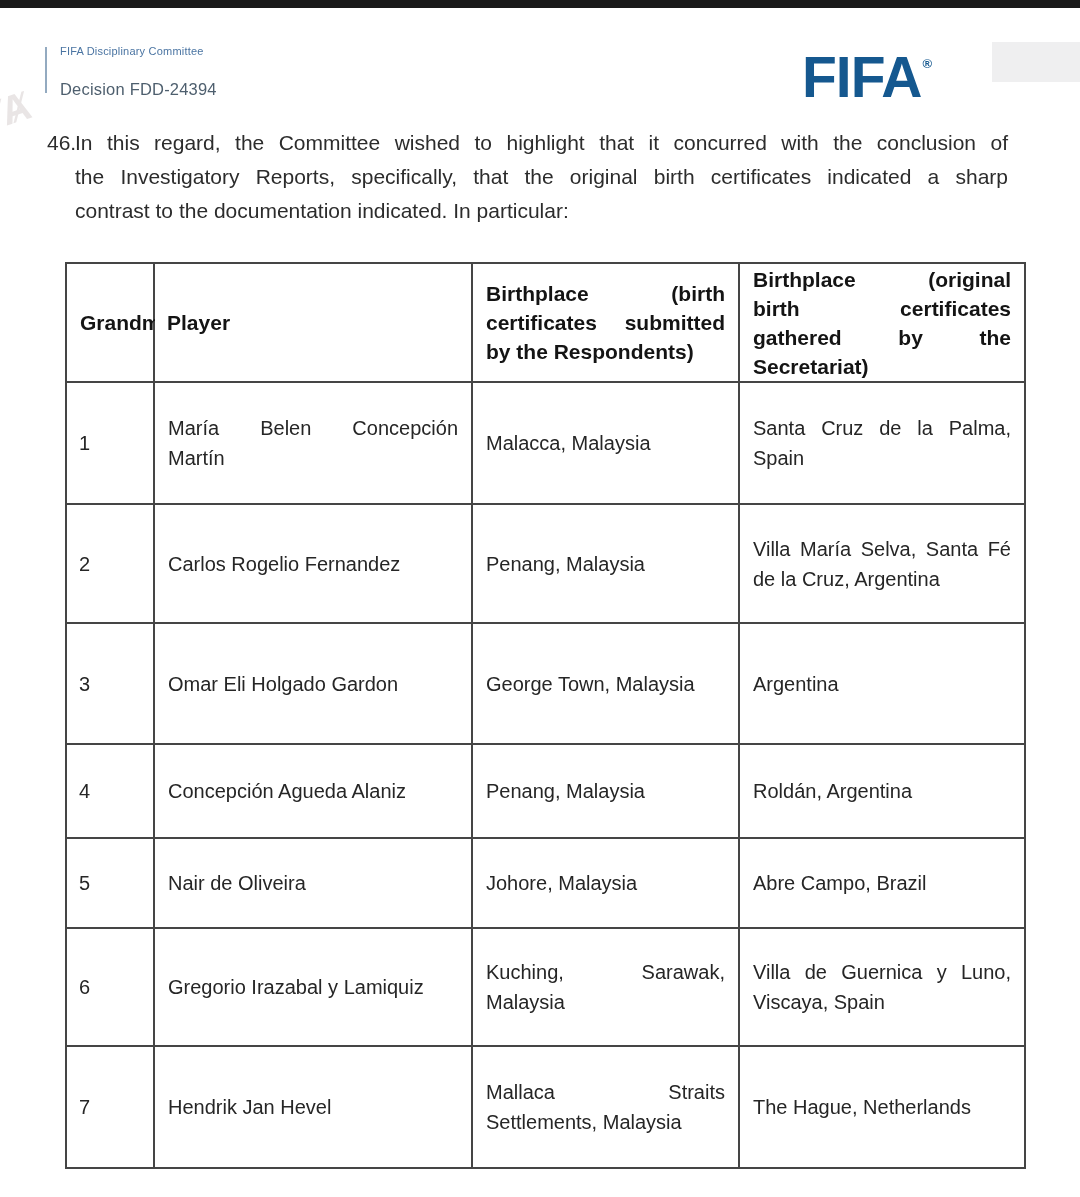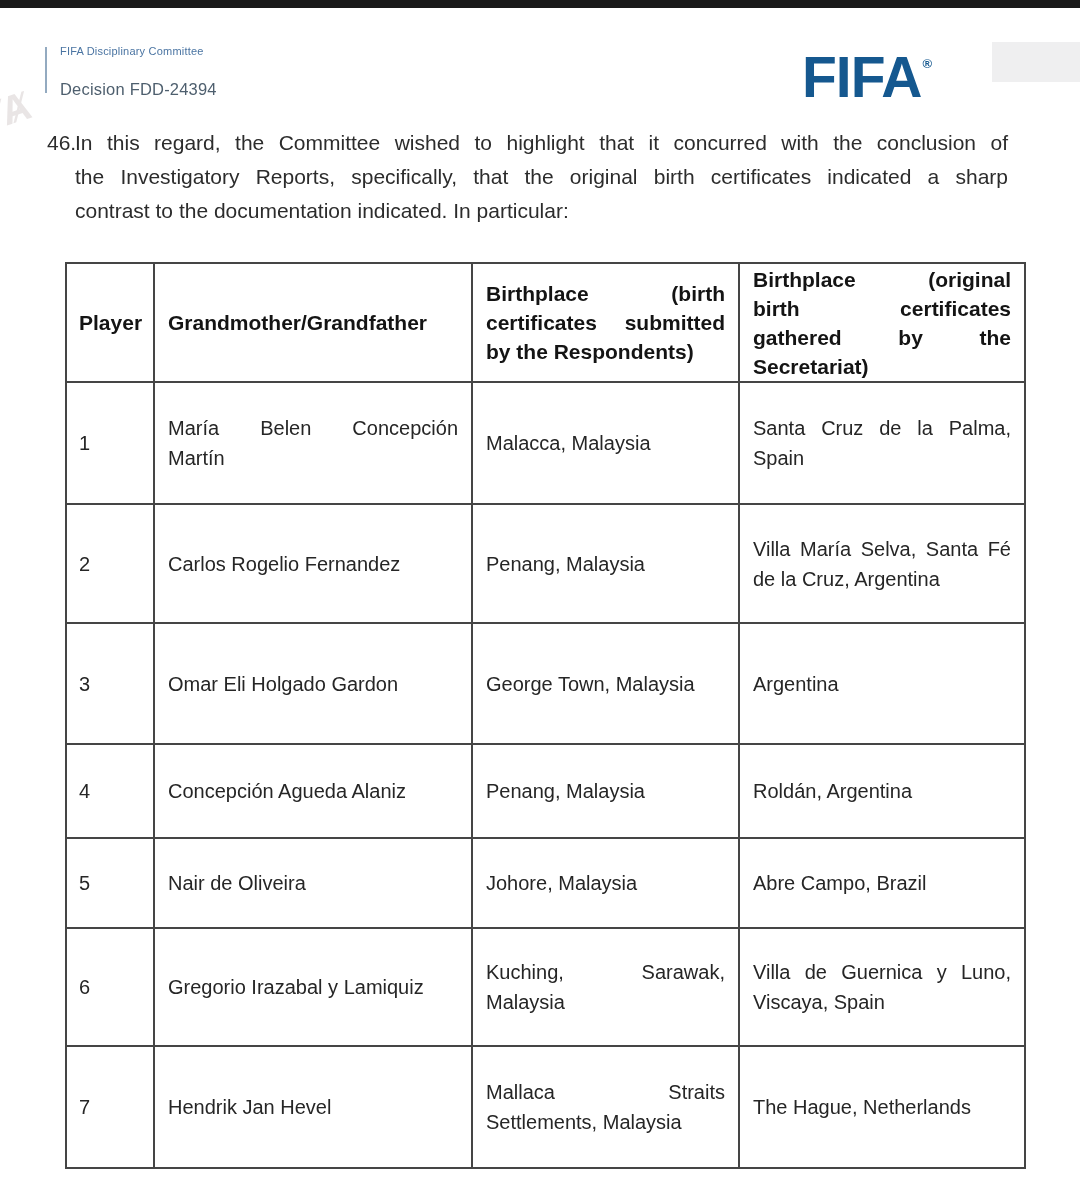--- a/index.html
+++ b/index.html
@@ -87,25 +87,25 @@
   <div class="para">
     <span class="para-num">46.</span>
     <div class="para-text" id="para-lines">
         <div class="jline">In this regard, the Committee wished to highlight that it concurred with the conclusion of</div>
         <div class="jline">the Investigatory Reports, specifically, that the original birth certificates indicated a sharp</div>
         <div class="lline">contrast to the documentation indicated. In particular:</div>
       </div>
   </div>
 
   <div class="doc-table" id="doc-table">
+      <div class="cell head">
+        <div class="lline">Grandmother/Grandfather</div>
+      </div>
       <div class="cell head pcol">
         <div class="lline">Player</div>
-      </div>
-      <div class="cell head">
-        <div class="lline">Grandmother/Grandfather</div>
       </div>
       <div class="cell head">
         <div class="jline">Birthplace (birth</div>
         <div class="jline">certificates submitted</div>
         <div class="lline">by the Respondents)</div>
       </div>
       <div class="cell head">
         <div class="jline">Birthplace (original</div>
         <div class="jline">birth certificates</div>
         <div class="jline">gathered by the</div>

